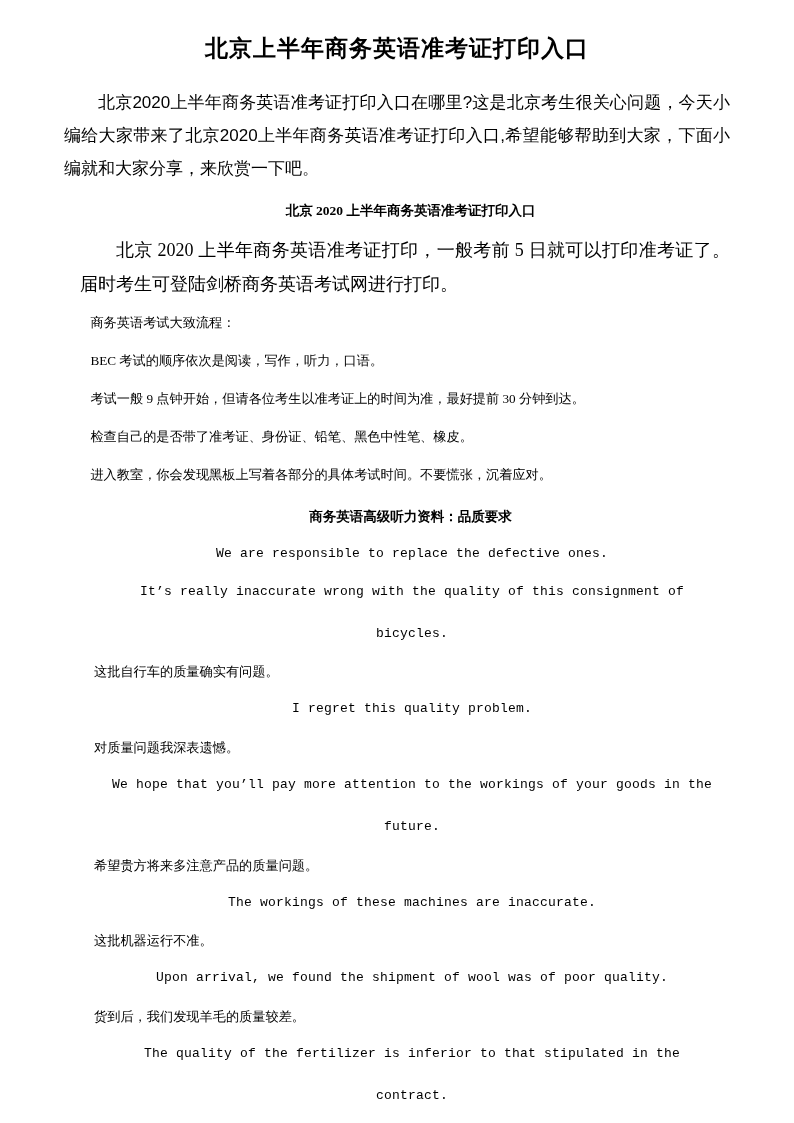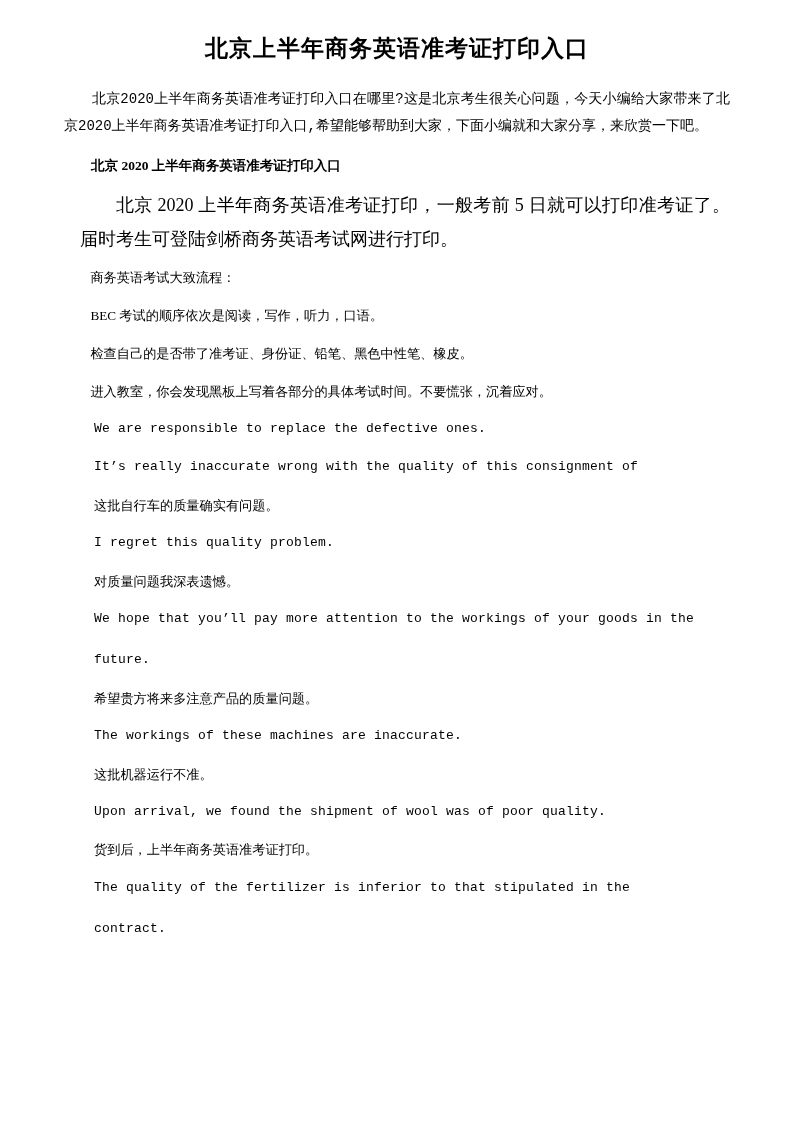--- a/index.html
+++ b/index.html
@@ -42,55 +42,57 @@
   .para.indent {
     text-indent: 2em;
   }
   .heading {
     font-family: "Liberation Serif", serif;
     font-size: 13.5px;
     font-weight: bold;
     line-height: 1.85;
     margin: 14px 0 10px 0;
     text-indent: 2em;
+    text-align: center;
   }
   .heading.h2 {
     margin: 18px 0 12px 0;
   }
   .body-cn {
     font-family: "Liberation Serif", serif;
     font-size: 13.2px;
     line-height: 1.9;
     margin: 0 0 13px 0;
     text-indent: 2em;
   }
   .mono-en {
     font-family: "Liberation Mono", monospace;
     font-size: 13px;
     line-height: 1.9;
     margin: 0 0 13px 0;
     padding-left: 30px;
     letter-spacing: 0.2px;
+    text-align: center;
   }
   .mono-en .wrapline {
     display: block;
   }
   .mono-en .wrapline + .wrapline {
     margin-top: 17px;
   }
   .cn-line {
     font-family: "Liberation Serif", serif;
     font-size: 13.2px;
     line-height: 1.9;
     margin: 0 0 13px 0;
     padding-left: 30px;
   }
   .intro {
-    font-family: Liberation Mono, monospace;
-    font-size: 14px;
+    font-family: Liberation Sans, sans-serif;
+    font-size: 17px;
     line-height: 1.95;
     text-align: justify;
     margin: 8px 0 6px 0;
     text-indent: 2em;
   }
   .sec-block {
     margin-bottom: 0;
   }
 </style>
 </head>
@@ -101,32 +103,35 @@
   <h1 class="doc-title">北京上半年商务英语准考证打印入口</h1>
 
   <p class="intro">北京2020上半年商务英语准考证打印入口在哪里?这是北京考生很关心问题，今天小编给大家带来了北京2020上半年商务英语准考证打印入口,希望能够帮助到大家，下面小编就和大家分享，来欣赏一下吧。</p>
 
   <p class="heading">北京 2020 上半年商务英语准考证打印入口</p>
 
   <p class="para indent">北京 2020 上半年商务英语准考证打印，一般考前 5 日就可以打印准考证了。届时考生可登陆剑桥商务英语考试网进行打印。</p>
 
   <p class="body-cn">商务英语考试大致流程：</p>
   <p class="body-cn">BEC 考试的顺序依次是阅读，写作，听力，口语。</p>
+  <p class="body-cn">考试一般 9 点钟开始，但请各位考生以准考证上的时间为准，最好提前 30 分钟到达。</p>
   <p class="body-cn">检查自己的是否带了准考证、身份证、铅笔、黑色中性笔、橡皮。</p>
   <p class="body-cn">进入教室，你会发现黑板上写着各部分的具体考试时间。不要慌张，沉着应对。</p>
 
+  <p class="heading h2">商务英语高级听力资料：品质要求</p>
 
   <div class="sec-block">
 
     <p class="mono-en">
       <span class="wrapline">We are responsible to replace the defective ones.</span>
     </p>
 
     <p class="mono-en">
       <span class="wrapline">It’s really inaccurate wrong with the quality of this consignment of</span>
+      <span class="wrapline">bicycles.</span>
     </p>
     <p class="cn-line">这批自行车的质量确实有问题。</p>
 
     <p class="mono-en">
       <span class="wrapline">I regret this quality problem.</span>
     </p>
     <p class="cn-line">对质量问题我深表遗憾。</p>
 
     <p class="mono-en">
       <span class="wrapline">We hope that you’ll pay more attention to the workings of your goods in the</span>
@@ -135,21 +140,21 @@
     <p class="cn-line">希望贵方将来多注意产品的质量问题。</p>
 
     <p class="mono-en">
       <span class="wrapline">The workings of these machines are inaccurate.</span>
     </p>
     <p class="cn-line">这批机器运行不准。</p>
 
     <p class="mono-en">
       <span class="wrapline">Upon arrival, we found the shipment of wool was of poor quality.</span>
     </p>
-    <p class="cn-line">货到后，上半年商务英语准考证打印。</p>
+    <p class="cn-line">货到后，我们发现羊毛的质量较差。</p>
 
     <p class="mono-en">
       <span class="wrapline">The quality of the fertilizer is inferior to that stipulated in the</span>
       <span class="wrapline">contract.</span>
     </p>
 
   </div>
 
 </div>
 

